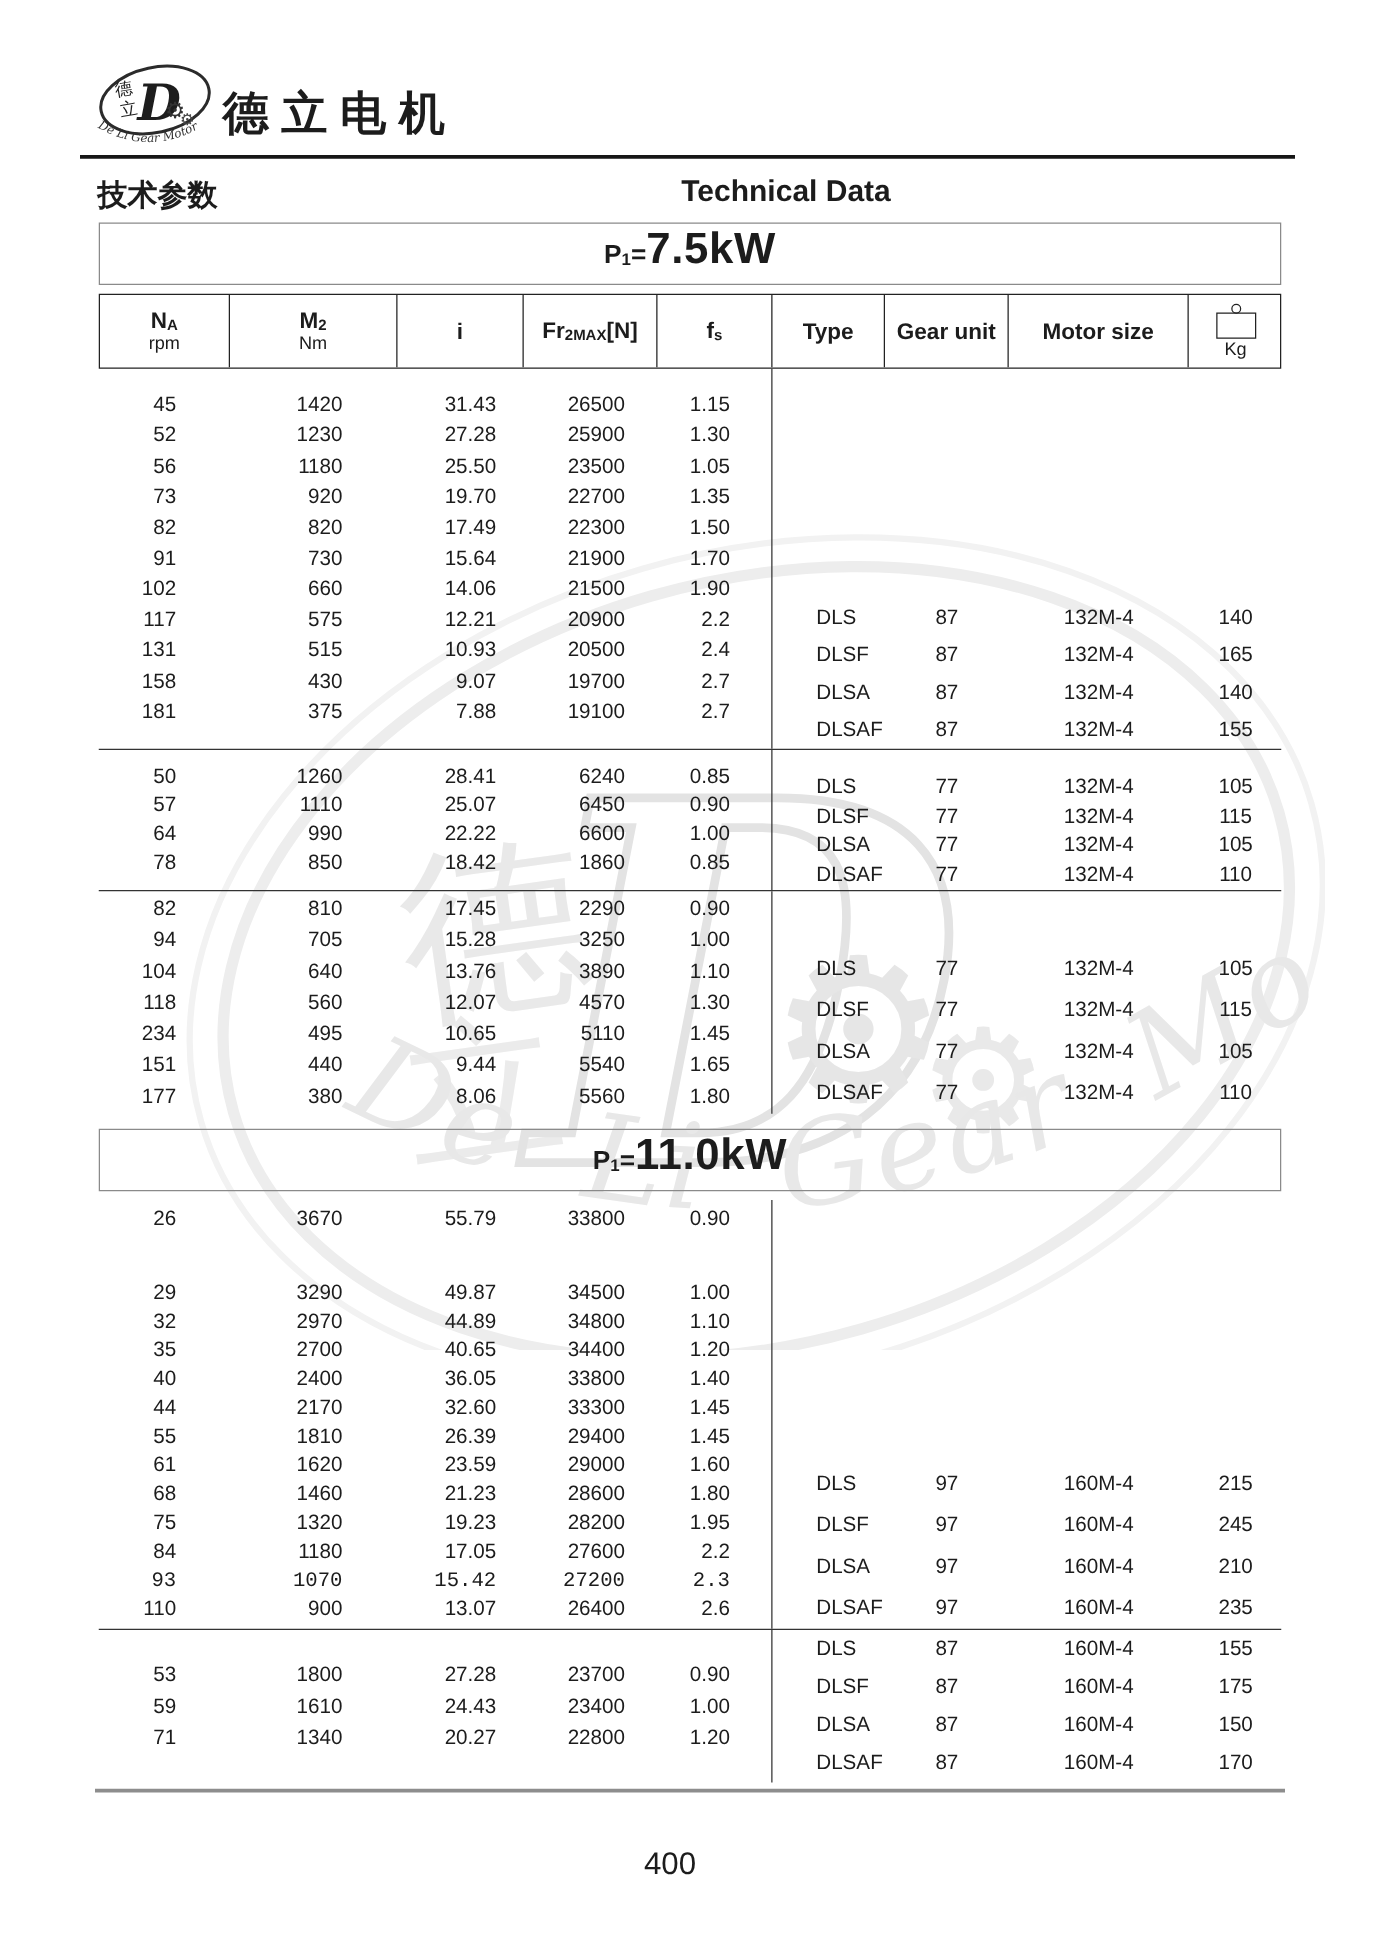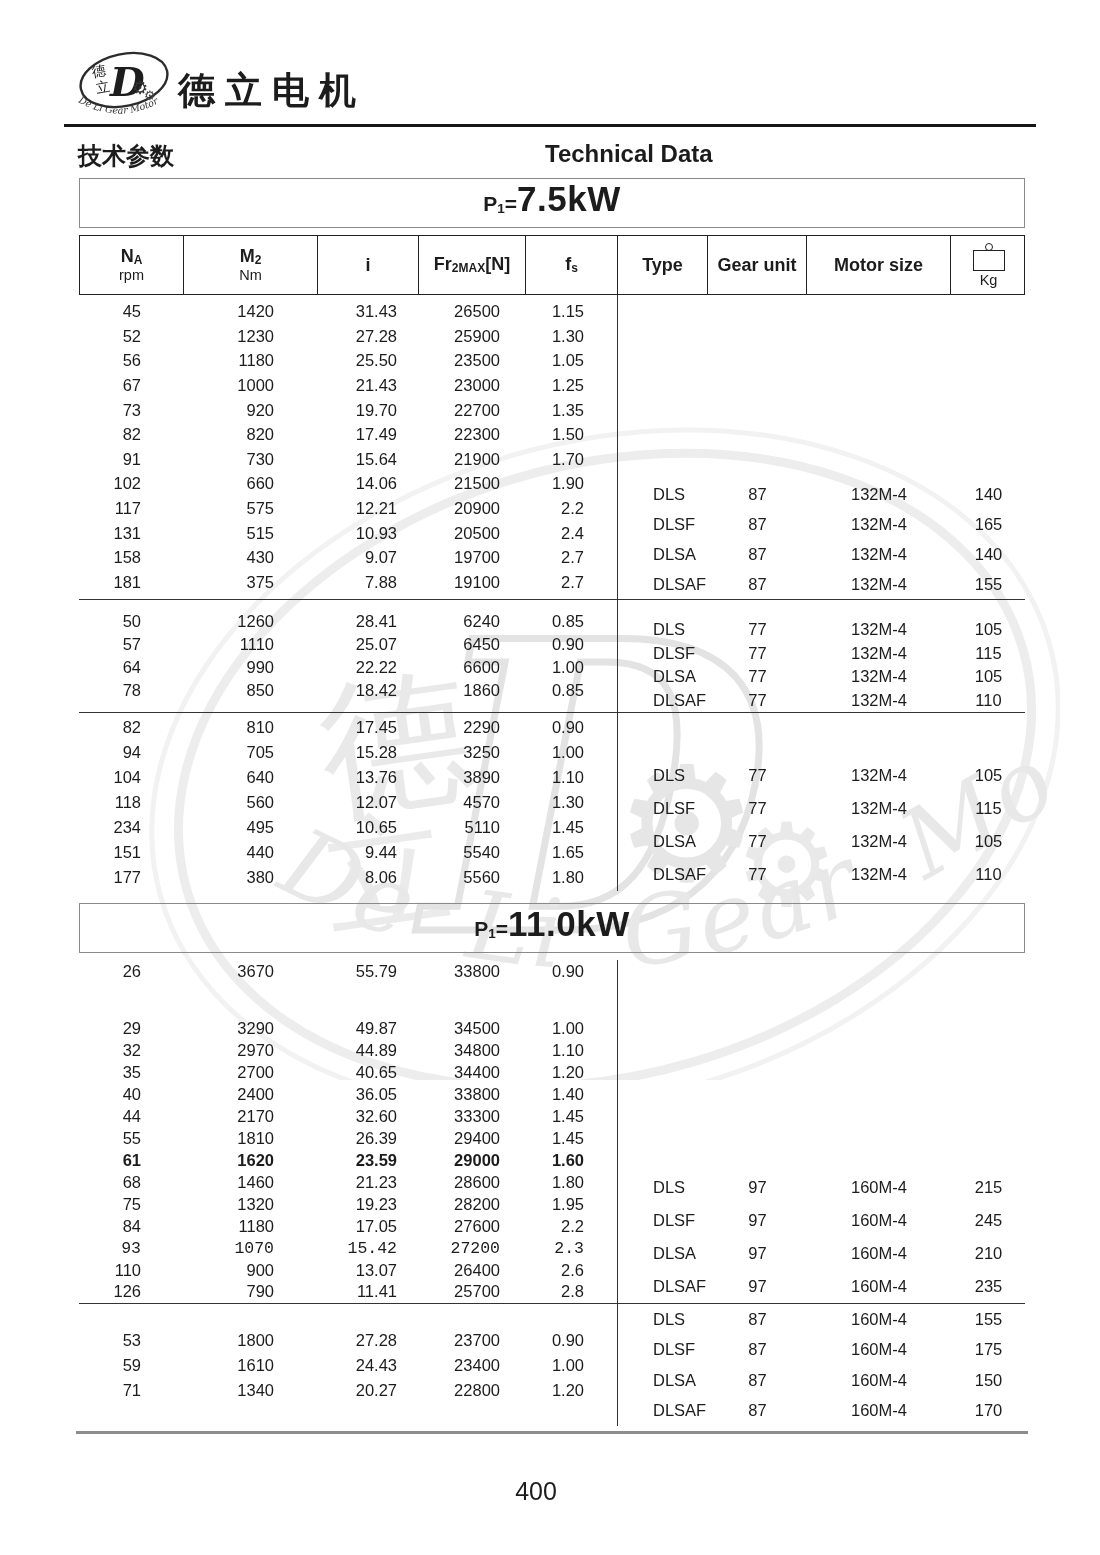--- a/index.html
+++ b/index.html
@@ -150,27 +150,20 @@
             <span class="lc c4">1.30</span>
           </div>
           <div class="lrow" style="height: 24.6px;">
             <span class="lc c0">56</span>
             <span class="lc c1">1180</span>
             <span class="lc c2">25.50</span>
             <span class="lc c3">23500</span>
             <span class="lc c4">1.05</span>
           </div>
           <div class="lrow" style="height: 24.6px;">
-            <span class="lc c0">67</span>
-            <span class="lc c1">1000</span>
-            <span class="lc c2">21.43</span>
-            <span class="lc c3">23000</span>
-            <span class="lc c4">1.25</span>
-          </div>
-          <div class="lrow" style="height: 24.6px;">
             <span class="lc c0">73</span>
             <span class="lc c1">920</span>
             <span class="lc c2">19.70</span>
             <span class="lc c3">22700</span>
             <span class="lc c4">1.35</span>
           </div>
           <div class="lrow" style="height: 24.6px;">
             <span class="lc c0">82</span>
             <span class="lc c1">820</span>
             <span class="lc c2">17.49</span>
@@ -434,21 +427,21 @@
             <span class="lc c3">33300</span>
             <span class="lc c4">1.45</span>
           </div>
           <div class="lrow" style="height: 23px;">
             <span class="lc c0">55</span>
             <span class="lc c1">1810</span>
             <span class="lc c2">26.39</span>
             <span class="lc c3">29400</span>
             <span class="lc c4">1.45</span>
           </div>
-          <div class="lrow" style="height: 23px; font-weight: bold;">
+          <div class="lrow" style="height: 23px;">
             <span class="lc c0">61</span>
             <span class="lc c1">1620</span>
             <span class="lc c2">23.59</span>
             <span class="lc c3">29000</span>
             <span class="lc c4">1.60</span>
           </div>
           <div class="lrow" style="height: 23px;">
             <span class="lc c0">68</span>
             <span class="lc c1">1460</span>
             <span class="lc c2">21.23</span>
@@ -476,27 +469,20 @@
             <span class="lc c3">27200</span>
             <span class="lc c4">2.3</span>
           </div>
           <div class="lrow" style="height: 23px;">
             <span class="lc c0">110</span>
             <span class="lc c1">900</span>
             <span class="lc c2">13.07</span>
             <span class="lc c3">26400</span>
             <span class="lc c4">2.6</span>
           </div>
-          <div class="lrow" style="height: 23px;">
-            <span class="lc c0">126</span>
-            <span class="lc c1">790</span>
-            <span class="lc c2">11.41</span>
-            <span class="lc c3">25700</span>
-            <span class="lc c4">2.8</span>
-          </div>
         </div>
         <div class="bright">
           <div class="mrow" style="height: 33px;">
             <span class="mc r0">DLS</span>
             <span class="mc r1">97</span>
             <span class="mc r2">160M-4</span>
             <span class="mc r3">215</span>
           </div>
           <div class="mrow" style="height: 33px;">
             <span class="mc r0">DLSF</span>

